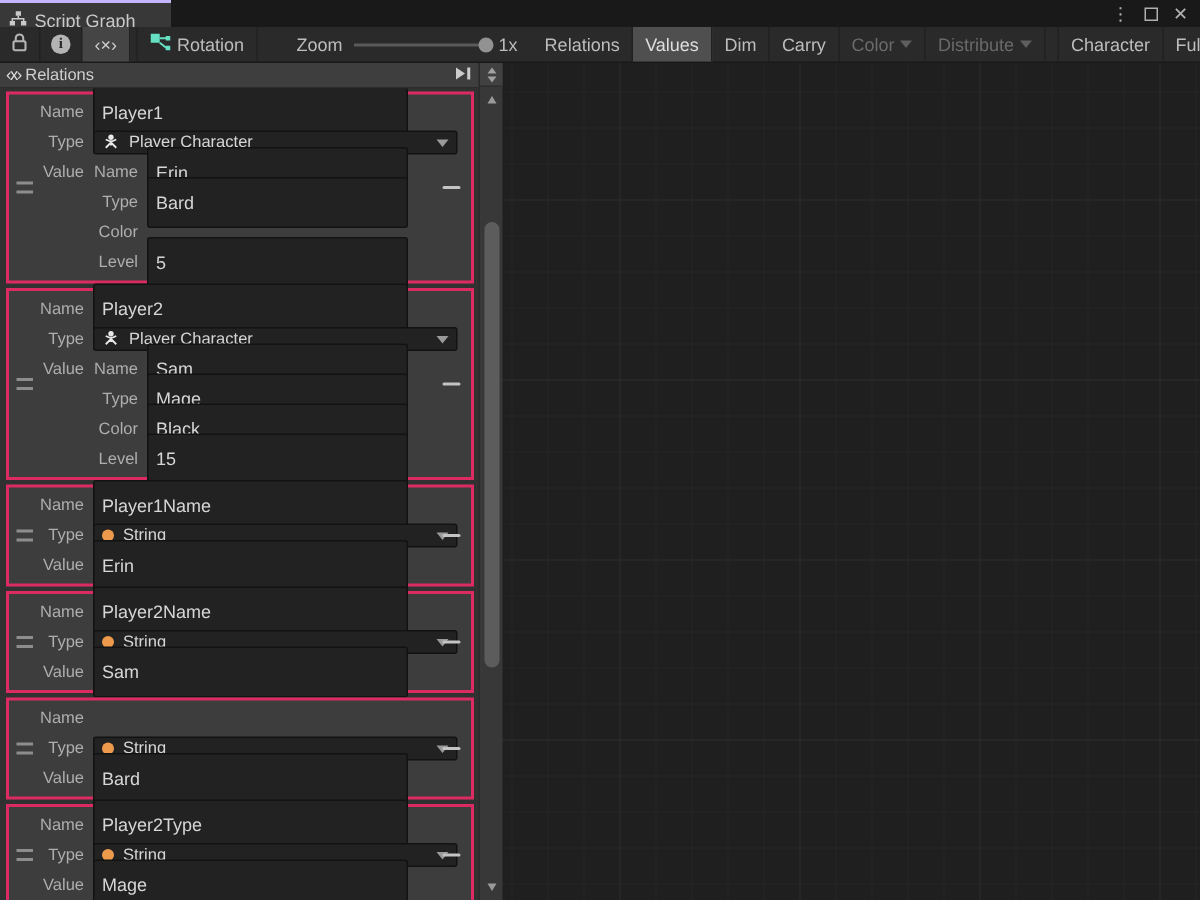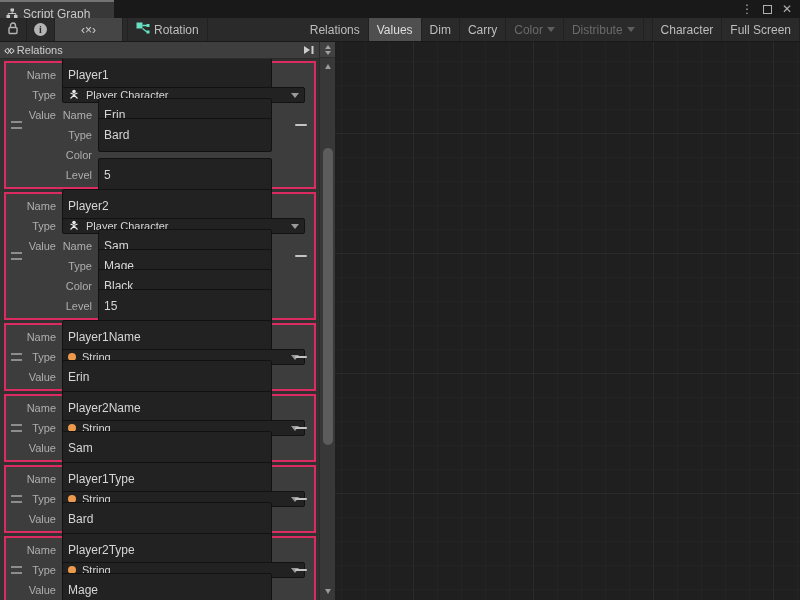--- a/index.html
+++ b/index.html
@@ -2,21 +2,21 @@
 <html><head>
 <meta charset="utf-8">
 <style>
   * { margin:0; padding:0; box-sizing:border-box; }
   html,body { width:800px; height:600px; overflow:hidden; background:#1e1e1e;
               font-family:"Liberation Sans", sans-serif; }
   .window { width:800px; height:600px; position:relative; display:flex; flex-direction:column; }
 
   
   .tabbar { height:18px; background:#191919; display:flex; align-items:stretch; flex:0 0 18px; }
-  .tab { width:114px; background:#383838; border-top:2px solid #737373; display:flex;
+  .tab { width:114px; background:#383838; border-top:2px solid #c4b5fd; display:flex;
          align-items:center; padding:12px 6px; gap:5px; }
   .tab-label { color:#c9c9c9; font-size:12px; white-space:nowrap; }
   .winctl { margin-left:auto; display:flex; align-items:center; gap:10px; padding-right:8px; }
   .winctl span { color:#b0b0b0; font-size:12px; line-height:12px; cursor:default; }
   .win-square { width:9px; height:9px; border:1px solid #b0b0b0; display:inline-block; }
 
   
   .toolbar { height:24px; background:#2a2a2a; border-bottom:1px solid #191919; display:flex;
              align-items:stretch; flex:0 0 24px; font-size:12px; color:#bdbdbd; }
   .tb-btn { display:flex; align-items:center; padding:0 8px; border-right:1px solid #212121;
@@ -139,20 +139,27 @@
       <span>
         <svg width="14" height="13" viewBox="0 0 14 13">
           <rect x="0.5" y="0.5" width="6" height="6" fill="#66e0c2"></rect>
           <path d="M6.5 3.5 H11 M6.5 6.5 L11 10" stroke="#66e0c2" stroke-width="1.3" fill="none"></path>
           <rect x="10.5" y="2" width="3" height="3" fill="#66e0c2"></rect>
           <rect x="10.5" y="8.5" width="3" height="3" fill="#66e0c2"></rect>
         </svg>
       </span>
       <span>Rotation</span>
     </div>
+    <div class="zoom-wrap">
+      <span>Zoom</span>
+      <span class="zoom-track">
+        <span class="zoom-knob"></span>
+      </span>
+      <span>1x</span>
+    </div>
     <div class="tb-right" id="tb-right">
         <div class="tb-btn">
           <span>Relations</span>
         </div>
         <div class="tb-btn active">
           <span>Values</span>
         </div>
         <div class="tb-btn">
           <span>Dim</span>
         </div>
@@ -308,21 +315,20 @@
               <div class="vrow">
                 <span class="vlabel">Value</span>
                 <input class="vinput" type="text" value="Sam" style="">
               </div>
               <div class="drag-handle"></div>
               <div class="minus-btn"></div>
             </div>
             <div class="var-group">
               <div class="vrow">
                 <span class="vlabel">Name</span>
-                <input class="vinput" type="text" value="Player1Type" style="">
               </div>
               <div class="vrow">
                 <span class="vlabel">Type</span>
                 <div class="vdrop">
                   <span class="string-dot"></span>
                   <span>String</span>
                   <span class="dd-arrow"></span>
                 </div>
               </div>
               <div class="vrow">

